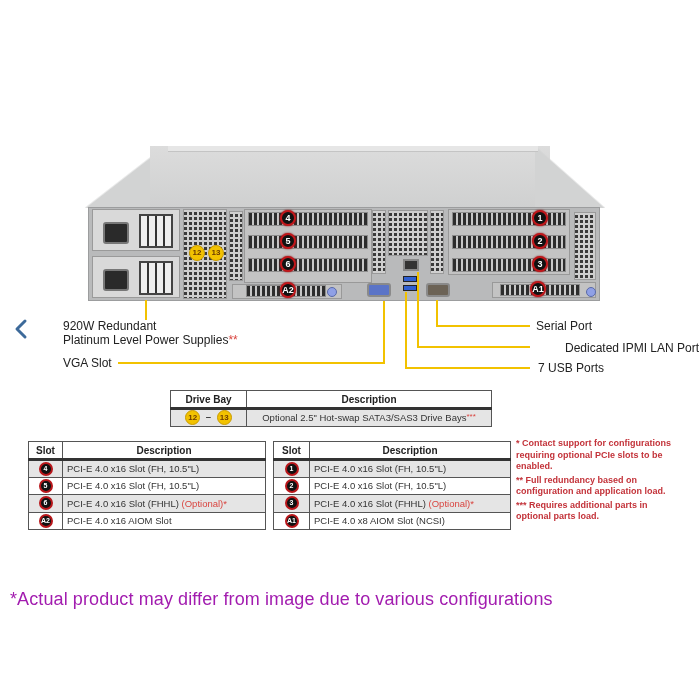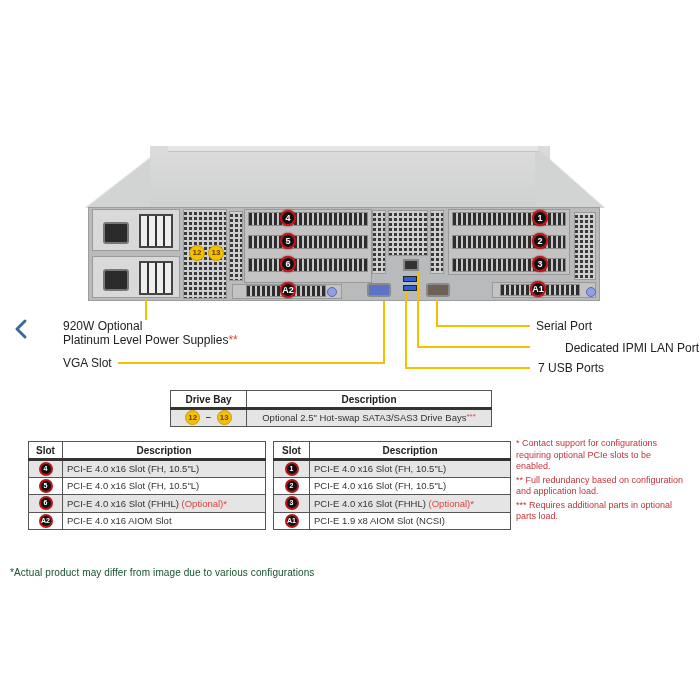--- a/index.html
+++ b/index.html
@@ -83,23 +83,23 @@
   td { border: 1px solid #555; height: 17.5px; padding: 0 4px; color: #333; }
   tr.shade td { background: #e5e5e5; }
   td.slotcell { text-align: center; width: 30px; padding: 0; position: relative; }
   td.slotcell .b {
     display:inline-block; width:14px; height:14px; border-radius:50%;
     background:#111; border:2px solid #b8161a; color:#fff; font-size:7px; font-weight:bold; line-height:10px; text-align:center;
   }
   .opt { color: #d9443f; }
 
   .notes { position:absolute; left:516px; top:438px; width:172px; font-size:9px; color:#c3333a; line-height:11.5px; }
-  .notes p { margin: 0 4px 2px 0; }
-
-  .disclaimer { position:absolute; left:10px; top:567px; font-size:10px; color:#14532d; letter-spacing:0.1px; }
+  .notes p { margin: 0 4px 2px 0; font-weight: bold; }
+
+  .disclaimer { position:absolute; left:10px; top:589px; font-size:18px; color:#a21caf; letter-spacing:0.1px; }
 </style>
 </head>
 <body>
 
 <div class="back-arrow">
   <svg width="26" height="26" viewBox="0 0 26 26">
     <polyline points="17,5 9,13 17,21" fill="none" stroke="#3d6a9a" stroke-width="3" stroke-linecap="round" stroke-linejoin="round"></polyline>
   </svg>
 </div>
 
@@ -169,21 +169,21 @@
 
 <div class="ln" style="left:436px;top:300px;width:2px;height:26px;"></div>
 <div class="ln" style="left:436px;top:325px;width:94px;height:2px;"></div>
 
 <div class="ln" style="left:417px;top:272px;width:2px;height:76px;"></div>
 <div class="ln" style="left:417px;top:346px;width:113px;height:2px;"></div>
 
 <div class="ln" style="left:405px;top:292px;width:2px;height:76px;"></div>
 <div class="ln" style="left:405px;top:367px;width:125px;height:2px;"></div>
 
-<div class="label" style="left:63px;top:319px;">920W Optional</div>
+<div class="label" style="left:63px;top:319px;">920W Redundant</div>
 <div class="label" style="left:63px;top:333px;">
   <span>Platinum Level Power Supplies</span><span class="red">**</span>
 </div>
 <div class="label" style="left:63px;top:356px;">VGA Slot</div>
 <div class="label" style="left:536px;top:319px;">Serial Port</div>
 <div class="label" style="left:533px;top:341px;margin-left:32px;">Dedicated IPMI  LAN Port</div>
 <div class="label" style="left:538px;top:361px;">7 USB Ports</div>
 
 <table style="left:170px;top:390px;width:322px;">
   <thead>
@@ -248,21 +248,21 @@
     <tr>
       <td class="slotcell"><span class="b">2</span></td>
       <td><span>PCI-E 4.0 x16 Slot (FH, 10.5"L)</span> <span class="opt"></span></td>
     </tr>
     <tr class="shade">
       <td class="slotcell"><span class="b">3</span></td>
       <td><span>PCI-E 4.0 x16 Slot (FHHL)</span> <span class="opt">(Optional)*</span></td>
     </tr>
     <tr>
       <td class="slotcell"><span class="b">A1</span></td>
-      <td><span>PCI-E 1.9 x8 AIOM Slot (NCSI)</span> <span class="opt"></span></td>
+      <td><span>PCI-E 4.0 x8 AIOM Slot (NCSI)</span> <span class="opt"></span></td>
     </tr>
   </tbody>
 </table>
 
 <div class="notes">
   <p>* Contact support for configurations requiring optional PCIe slots to be enabled.</p>
   <p>**  Full redundancy based on configuration and application load.</p>
   <p>*** Requires additional parts in optional parts load.</p>
 </div>
 

